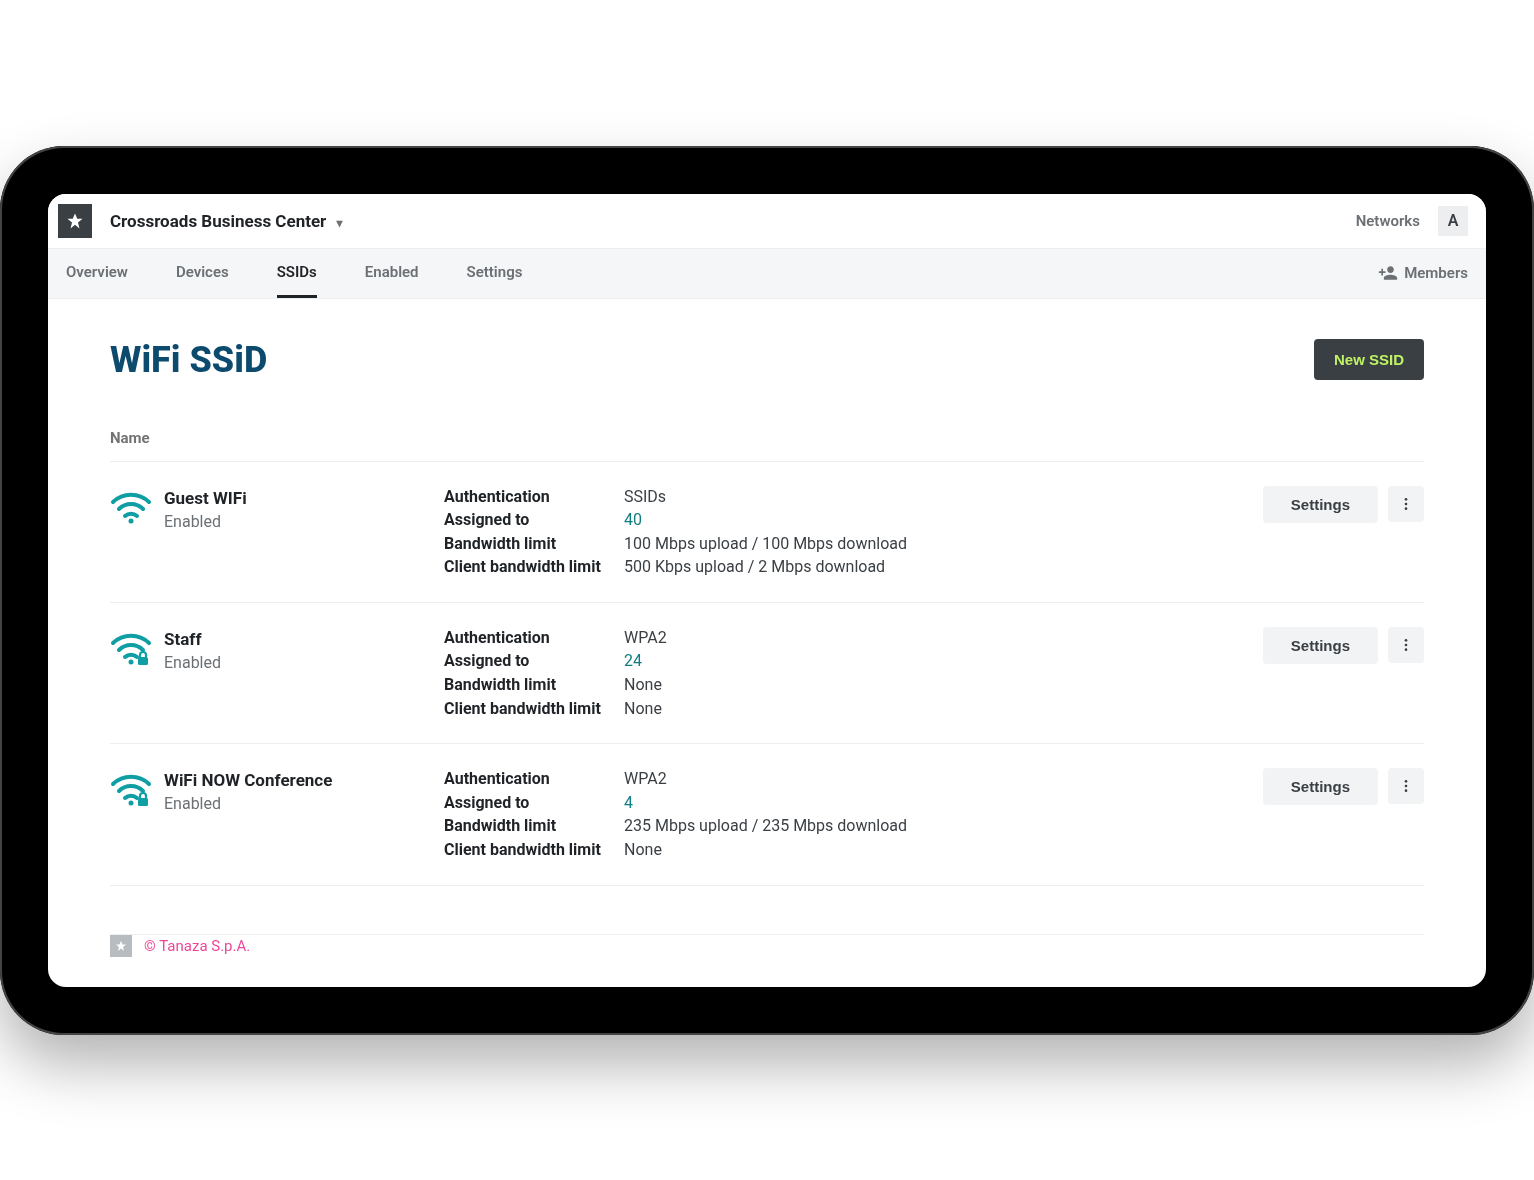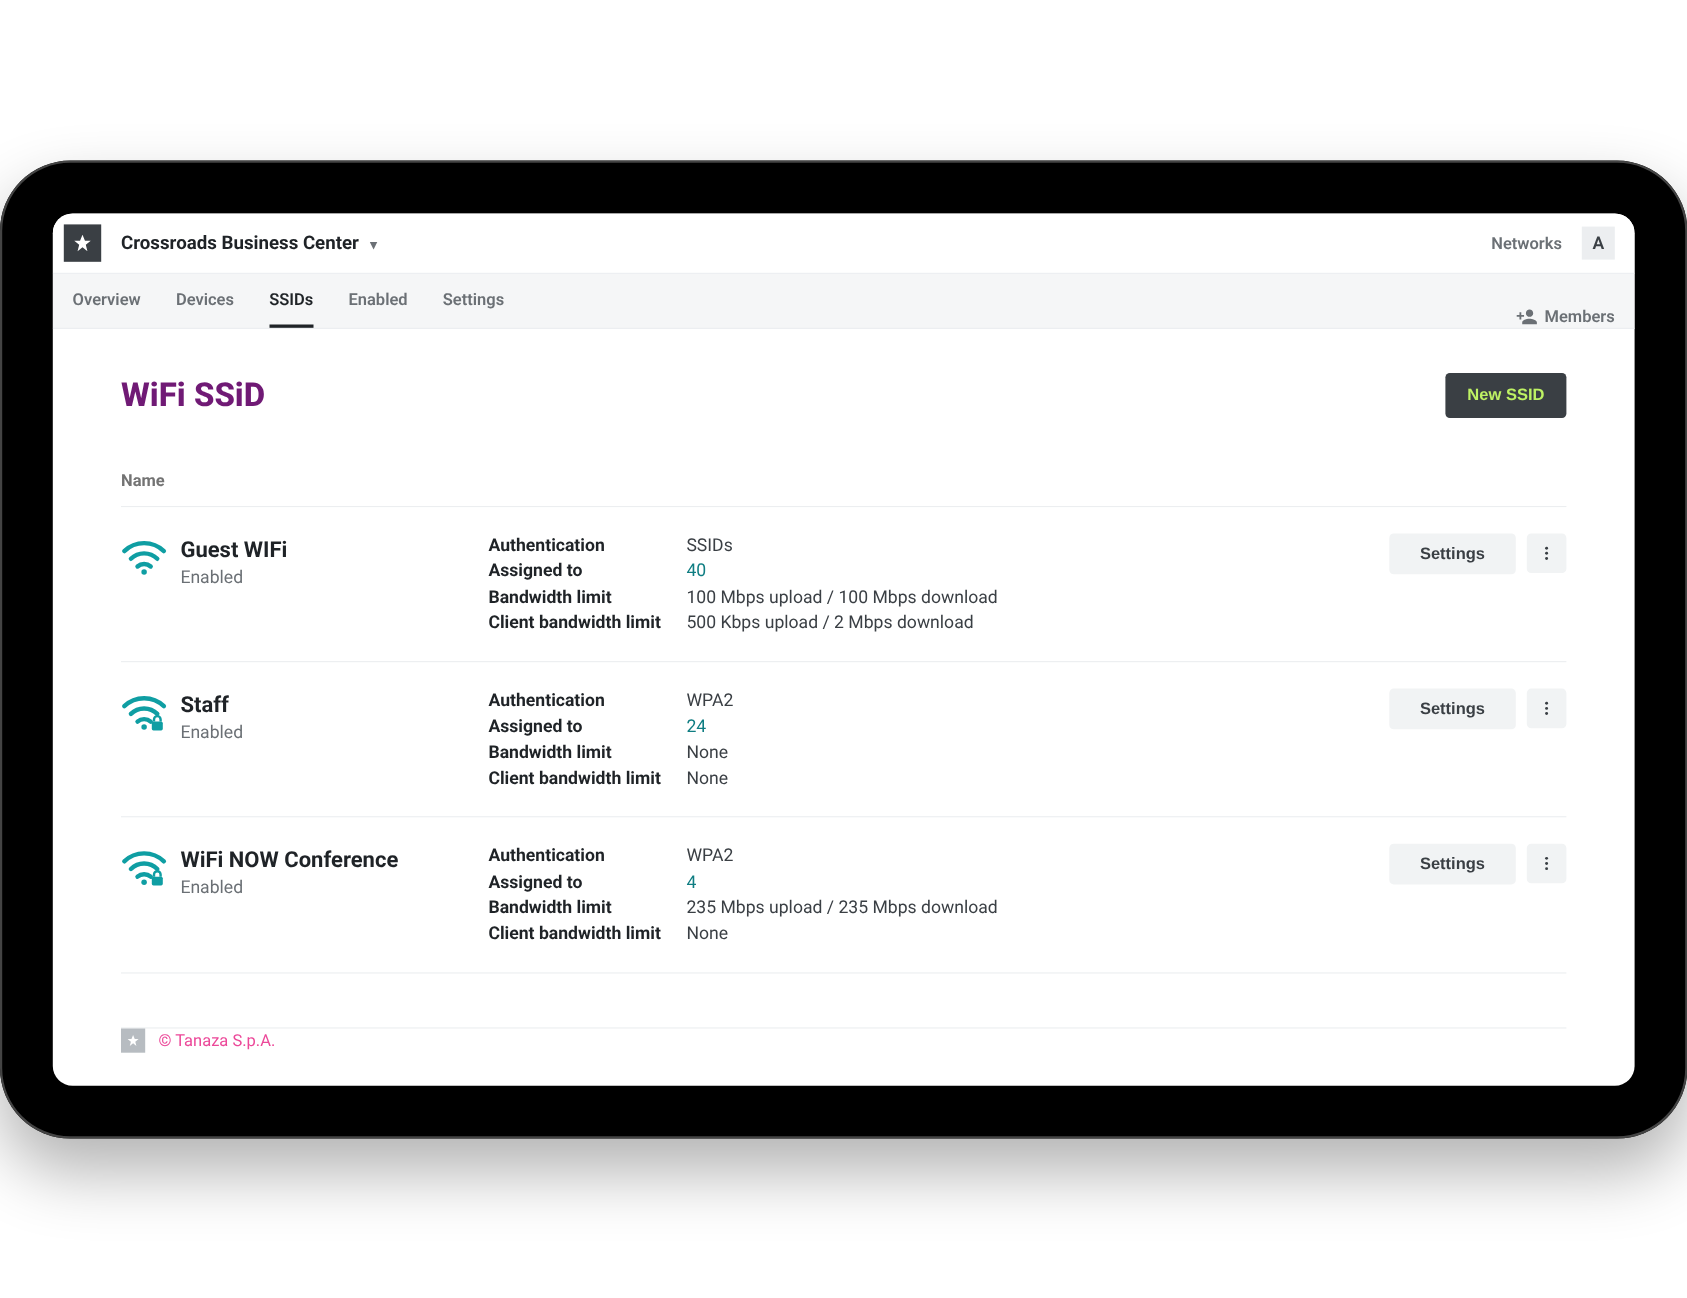--- a/index.html
+++ b/index.html
@@ -69,24 +69,25 @@
     background: #eceef0;
     display:flex; align-items:center; justify-content:center;
     font-weight: 600;
     color:#3a3f44;
     cursor: pointer;
   }
 
   
   .tabbar {
     display:flex;
-    align-items:flex-end;
+    align-items:center;
     padding: 0 18px;
     background:#f5f6f7;
     border-bottom: 1px solid #eceef0;
+    gap: 16px;
   }
   .tab {
     padding: 14px 0;
     margin-right: 32px;
     font-size: 15px;
     font-weight: 600;
     color:#6b7075;
     cursor:pointer;
     border-bottom: 3px solid transparent;
   }
@@ -108,23 +109,23 @@
     padding: 40px 62px 20px;
     display:flex;
     flex-direction:column;
   }
   .page-header {
     display:flex;
     align-items:center;
     margin-bottom: 48px;
   }
   .page-title {
-    font-size: 30px;
+    font-size: 36px;
     font-weight: 800;
-    color:#701a75;
+    color:#0c4a6e;
   }
   .page-header-spacer { flex:1; }
   .btn-primary {
     background:#3a3f44;
     color:#bef264;
     border:none;
     padding: 12px 20px;
     border-radius: 4px;
     font-weight:600;
     font-size:15px;
@@ -144,21 +145,21 @@
     display:grid;
     grid-template-columns: 54px 280px 180px 1fr auto;
     column-gap: 0;
     padding: 24px 0;
     border-bottom:1px solid #eceef0;
     align-items: start;
   }
   .ssid-icon { padding-top:4px; }
   .wifi-svg { color:#0f9ea3; }
   .ssid-name-col { display:flex; flex-direction:column; gap:4px; padding-top:2px; }
-  .ssid-name { font-weight:700; font-size:20px; color:#1f2327; }
+  .ssid-name { font-weight:700; font-size:17px; color:#1f2327; }
   .ssid-status { color:#6b7075; font-size:16px; }
 
   .info-labels, .info-values { display:flex; flex-direction:column; gap:2px; font-size:16px; line-height:1.35; }
   .info-labels span { font-weight:700; color:#1f2327; }
   .info-values span { color:#3a3f44; }
   .info-values .link { color:#0f7d82; cursor:pointer; }
 
   .row-actions { display:flex; gap:10px; align-items:flex-start; }
   .btn-secondary {
     background:#f1f3f4;

